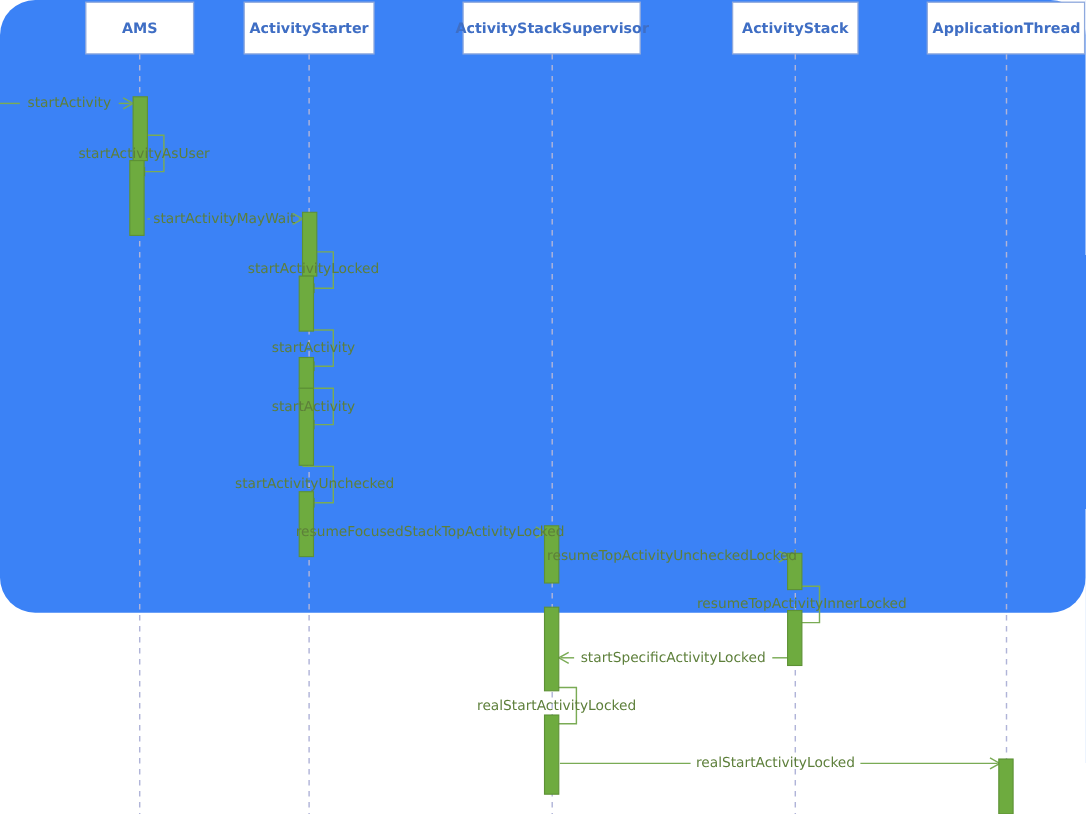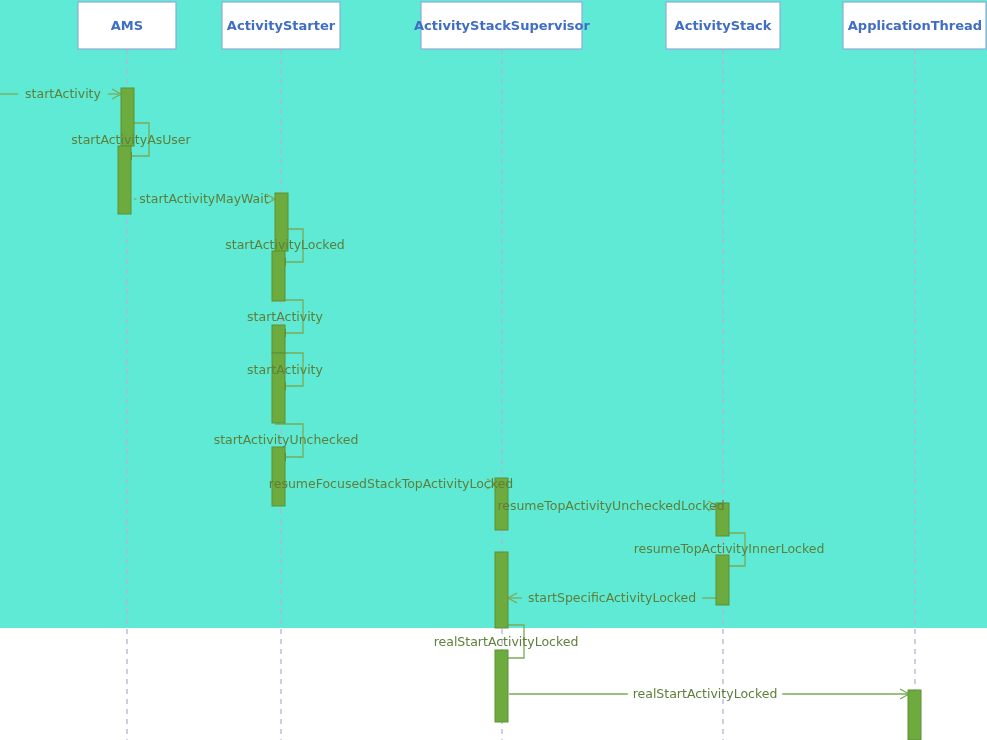--- a/index.html
+++ b/index.html
@@ -10,22 +10,23 @@
   }
   body {
     font-family: "DejaVu Sans", "Liberation Sans", sans-serif;
     width: 987px;
     height: 740px;
     overflow: hidden;
   }
   #diagram-root {
     position: relative;
     width: 987px;
-    height: 628px;
-    background: #5eead4;
+    height: 557px;
+    background: #3b82f6;
+    border-radius: 32px;
   }
   #diagram-svg {
     position: absolute;
     left: 0;
     top: 0;
     width: 987px;
     height: 740px;
     display: block;
   }
   .participant-label {

